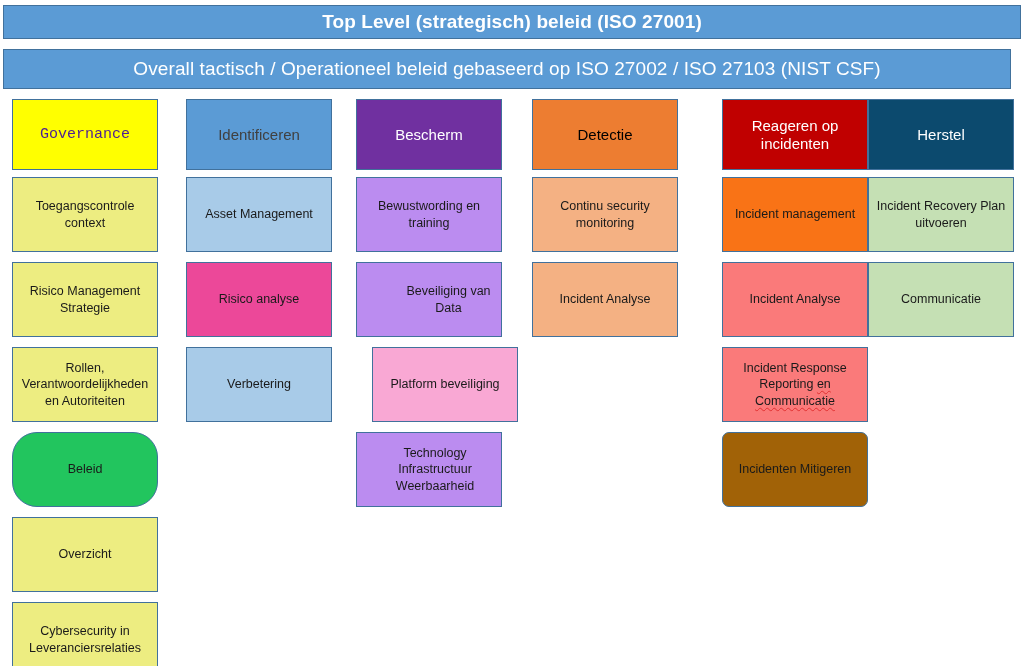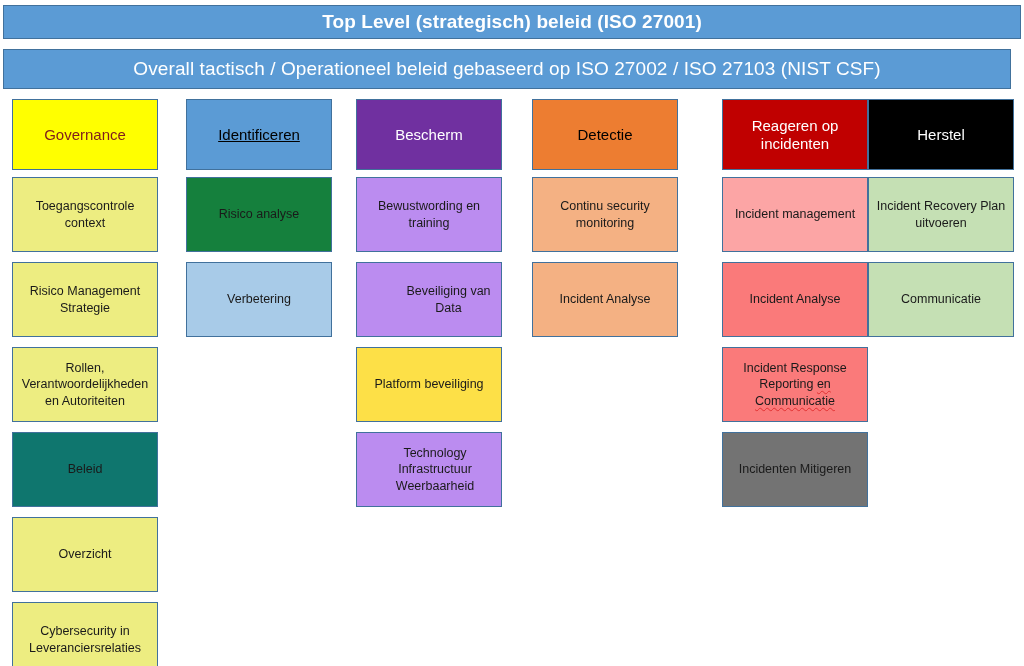--- a/index.html
+++ b/index.html
@@ -99,90 +99,93 @@
 </style>
 </head>
 <body>
 
 <div class="banner" id="banner-strategic">Top Level (strategisch) beleid (ISO 27001)</div>
 
 <div class="banner" id="banner-tactical">Overall tactisch / Operationeel beleid gebaseerd op ISO 27002 / ISO 27103 (NIST CSF)</div>
 
 <div id="columns">
     <div class="column col-0">
-      <div class="col-header" style="background: rgb(255, 255, 0); color: #7f1d1d; border-color: rgb(65, 113, 156);">Governance</div>
+      <div class="col-header" style="background: rgb(255, 255, 0); color: #4c1d95; border-color: rgb(65, 113, 156); font-family: Liberation Mono, monospace;">Governance</div>
       <div class="col-item" style="background: rgb(237, 237, 129); border-color: rgb(65, 113, 156);">
         <span class="txt">Toegangscontrole context</span>
       </div>
       <div class="col-item" style="background: rgb(237, 237, 129); border-color: rgb(65, 113, 156);">
         <span class="txt">Risico Management Strategie</span>
       </div>
       <div class="col-item" style="background: rgb(237, 237, 129); border-color: rgb(65, 113, 156);">
         <span class="txt">Rollen, Verantwoordelijkheden en Autoriteiten</span>
       </div>
-      <div class="col-item" style="background: #0f766e; border-color: rgb(65, 113, 156);">
+      <div class="col-item" style="background: #22c55e; border-color: rgb(65, 113, 156); border-radius: 25px;">
         <span class="txt">Beleid</span>
       </div>
       <div class="col-item" style="background: rgb(237, 237, 129); border-color: rgb(65, 113, 156);">
         <span class="txt">Overzicht</span>
       </div>
       <div class="col-item" style="background: rgb(237, 237, 129); border-color: rgb(65, 113, 156);">
         <span class="txt">Cybersecurity in Leveranciersrelaties</span>
       </div>
     </div>
     <div class="column col-1">
-      <div class="col-header" style="background: rgb(91, 155, 213); color: #000000; border-color: rgb(65, 113, 156); text-decoration: underline;">Identificeren</div>
-      <div class="col-item" style="background: #15803d; border-color: rgb(65, 113, 156);">
+      <div class="col-header" style="background: rgb(91, 155, 213); color: #404040; border-color: rgb(65, 113, 156);">Identificeren</div>
+      <div class="col-item" style="background: rgb(168, 203, 232); border-color: rgb(65, 113, 156);">
+        <span class="txt">Asset Management</span>
+      </div>
+      <div class="col-item" style="background: #ec4899; border-color: rgb(65, 113, 156);">
         <span class="txt">Risico analyse</span>
       </div>
       <div class="col-item" style="background: rgb(168, 203, 232); border-color: rgb(65, 113, 156);">
         <span class="txt">Verbetering</span>
       </div>
     </div>
     <div class="column col-2">
       <div class="col-header" style="background: rgb(112, 48, 160); color: rgb(255, 255, 255); border-color: rgb(65, 113, 156);">Bescherm</div>
       <div class="col-item" style="background: rgb(187, 140, 240); border-color: rgb(65, 113, 156);">
         <span class="txt">Bewustwording en training</span>
       </div>
       <div class="col-item" style="background: rgb(187, 140, 240); border-color: rgb(65, 113, 156); padding-left: 44px;">
         <span class="txt">Beveiliging van Data</span>
       </div>
-      <div class="col-item" style="background: #fde047; border-color: rgb(65, 113, 156);">
+      <div class="col-item" style="background: #f9a8d4; border-color: rgb(65, 113, 156); margin-left: 16px;">
         <span class="txt">Platform beveiliging</span>
       </div>
       <div class="col-item" style="background: rgb(187, 140, 240); border-color: rgb(65, 113, 156); padding-left: 17px;">
         <span class="txt">Technology Infrastructuur Weerbaarheid</span>
       </div>
     </div>
     <div class="column col-3">
       <div class="col-header" style="background: rgb(237, 125, 49); color: rgb(0, 0, 0); border-color: rgb(65, 113, 156);">Detectie</div>
       <div class="col-item" style="background: rgb(244, 177, 131); border-color: rgb(65, 113, 156);">
         <span class="txt">Continu security monitoring</span>
       </div>
       <div class="col-item" style="background: rgb(244, 177, 131); border-color: rgb(65, 113, 156);">
         <span class="txt">Incident Analyse</span>
       </div>
     </div>
     <div class="column col-4">
       <div class="col-header" style="background: rgb(192, 0, 0); color: rgb(255, 255, 255); border-color: rgb(65, 113, 156);">Reageren op incidenten</div>
-      <div class="col-item" style="background: #fca5a5; border-color: rgb(65, 113, 156);">
+      <div class="col-item" style="background: #f97316; border-color: rgb(65, 113, 156);">
         <span class="txt">Incident management</span>
       </div>
       <div class="col-item" style="background: rgb(250, 122, 122); border-color: rgb(65, 113, 156);">
         <span class="txt">Incident Analyse</span>
       </div>
       <div class="col-item" style="background: rgb(250, 122, 122); border-color: rgb(65, 113, 156);">
         <span class="txt">Incident Response Reporting <span class="squiggle">en Communicatie</span></span>
       </div>
-      <div class="col-item" style="background: #737373; border-color: rgb(65, 113, 156);">
+      <div class="col-item" style="background: #a16207; border-color: rgb(65, 113, 156); border-radius: 7px;">
         <span class="txt">Incidenten Mitigeren</span>
       </div>
     </div>
     <div class="column col-5">
-      <div class="col-header" style="background: #000000; color: rgb(255, 255, 255); border-color: rgb(65, 113, 156);">Herstel</div>
+      <div class="col-header" style="background: #0c4a6e; color: rgb(255, 255, 255); border-color: rgb(65, 113, 156);">Herstel</div>
       <div class="col-item" style="background: rgb(197, 224, 180); border-color: rgb(65, 113, 156);">
         <span class="txt">Incident Recovery Plan uitvoeren</span>
       </div>
       <div class="col-item" style="background: rgb(197, 224, 180); border-color: rgb(65, 113, 156); justify-content: center;">
         <span class="txt">Communicatie</span>
       </div>
     </div>
   </div>
 
 </body></html>

